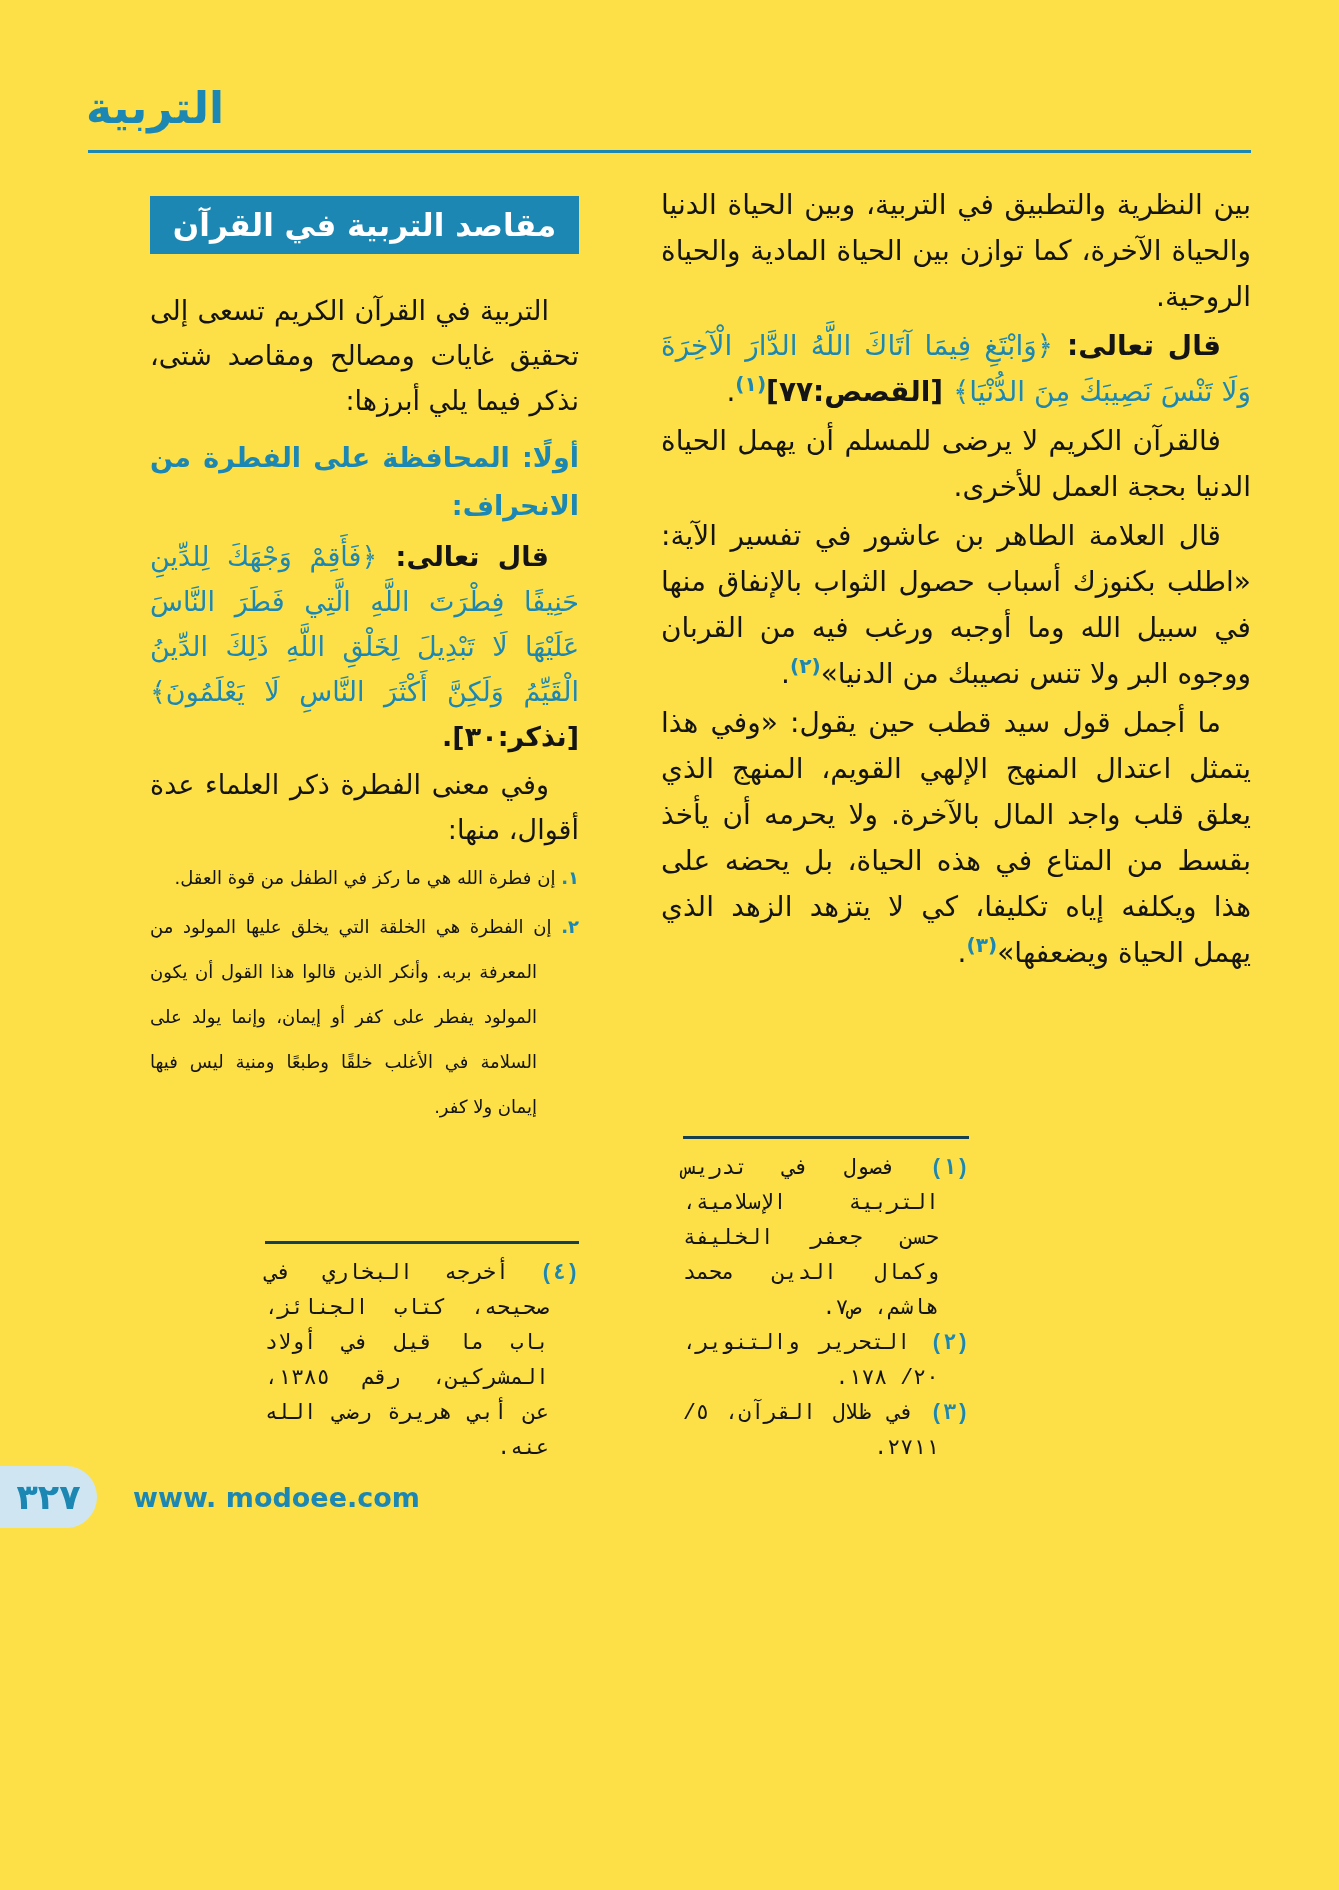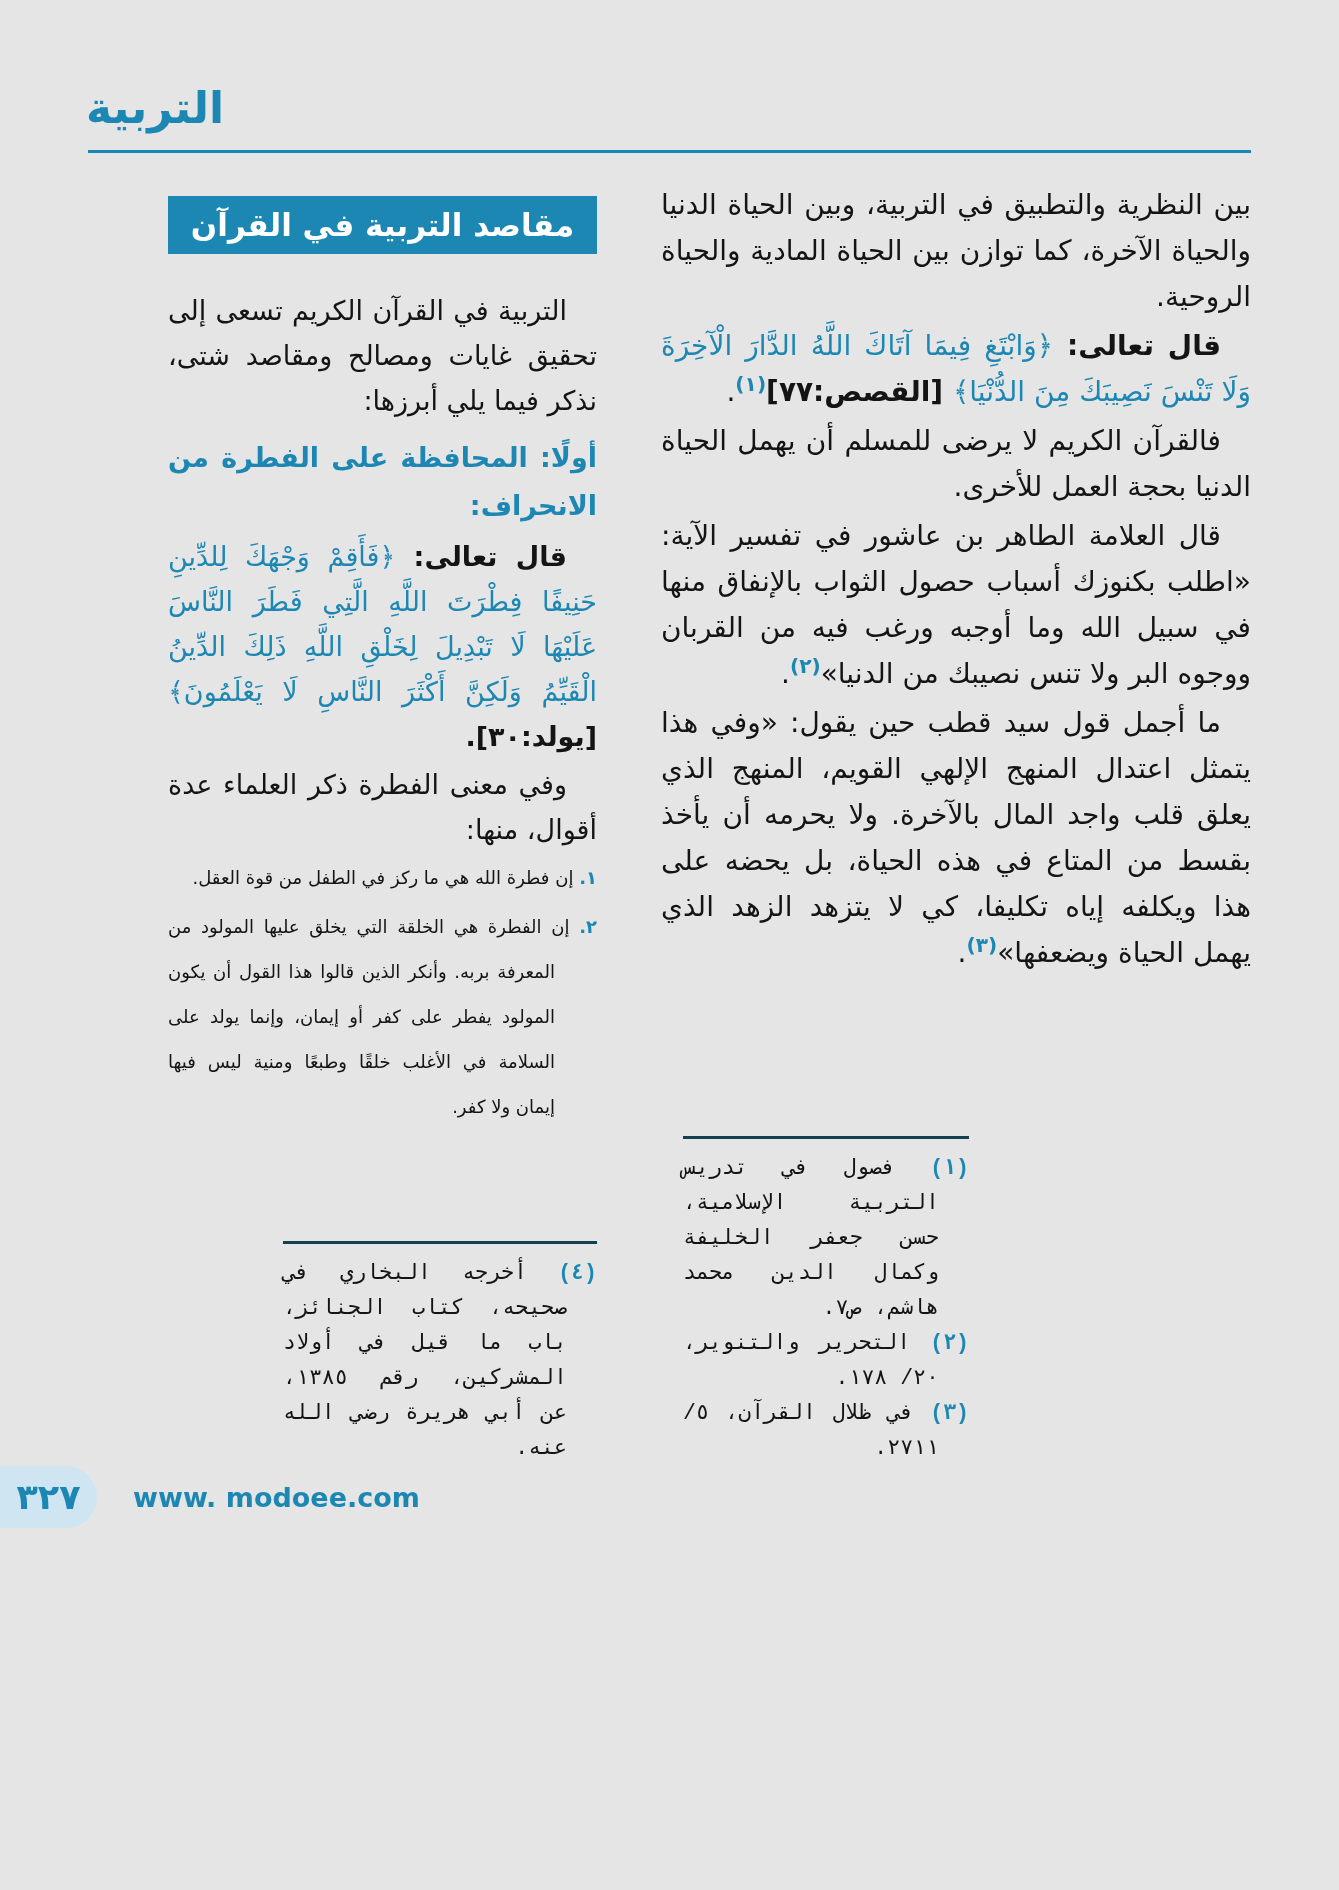--- a/index.html
+++ b/index.html
@@ -1,29 +1,29 @@
 <!DOCTYPE html>
 <html lang="ar" dir="rtl"><head>
 <meta charset="utf-8">
 <style>
   * { margin:0; padding:0; box-sizing:border-box; }
   html, body { background:#ffffff; }
   .page {
-    position:relative; width:1339px; height:1890px; background:#e5e5e5; overflow:hidden;
+    position:relative; width:1339px; height:1890px; background:#fde047; overflow:hidden;
     direction:rtl; font-family:"DejaVu Sans", sans-serif;
     color:var(--ink, #141414);
     --accent:#1d87b3; --pill-bg:#cfe6f2; --ink:#141414;
   }
   .logo {
     position:absolute; top:86px; left:86px;
     color:var(--accent); font-size:44px; font-weight:bold; line-height:1;
   }
   .header-rule { position:absolute; top:150px; left:88px; right:88px; height:3px; background:var(--accent); }
 
-  .main { position:absolute; top:182px; right:88px; width:1163px; height:1284px; display:flex; gap:64px; }
+  .main { position:absolute; top:182px; right:88px; width:1163px; height:1284px; display:flex; gap:82px; }
   .col { display:flex; flex-direction:column; }
   .col-right { width:590px; }
   .col-left  { width:429px; }
 
   .para {
     font-size:28px; line-height:46px; text-align:justify; text-align-last:right;
     text-indent:30px; margin-bottom:3px;
   }
   .para.no-indent { text-indent:0; }
   .col-left .para { font-size:27px; line-height:45px; }
@@ -96,21 +96,21 @@
       </div>
     </section>
 
     <section class="col col-left">
       <div class="section-title-box"><span>مقاصد التربية في القرآن</span></div>
 
       <p class="para">التربية في القرآن الكريم تسعى إلى تحقيق غايات ومصالح ومقاصد شتى، نذكر فيما يلي أبرزها:</p>
 
       <p class="subheading">أولًا: المحافظة على الفطرة من الانحراف:</p>
 
-      <p class="para"><span class="qala">قال تعالى: </span><span class="verse">﴿فَأَقِمْ وَجْهَكَ لِلدِّينِ حَنِيفًا فِطْرَتَ اللَّهِ الَّتِي فَطَرَ النَّاسَ عَلَيْهَا لَا تَبْدِيلَ لِخَلْقِ اللَّهِ ذَلِكَ الدِّينُ الْقَيِّمُ وَلَكِنَّ أَكْثَرَ النَّاسِ لَا يَعْلَمُونَ﴾</span><span class="verse-ref"> [يولد:٣٠].</span></p>
+      <p class="para"><span class="qala">قال تعالى: </span><span class="verse">﴿فَأَقِمْ وَجْهَكَ لِلدِّينِ حَنِيفًا فِطْرَتَ اللَّهِ الَّتِي فَطَرَ النَّاسَ عَلَيْهَا لَا تَبْدِيلَ لِخَلْقِ اللَّهِ ذَلِكَ الدِّينُ الْقَيِّمُ وَلَكِنَّ أَكْثَرَ النَّاسِ لَا يَعْلَمُونَ﴾</span><span class="verse-ref"> [نذكر:٣٠].</span></p>
 
 
       <p class="para">وفي معنى الفطرة ذكر العلماء عدة أقوال، منها:</p>
 
       <div class="list-item"><span class="list-num">١.</span> <span>إن فطرة الله هي ما ركز في الطفل من قوة العقل.</span></div>
 
       <div class="list-item"><span class="list-num">٢.</span> <span>إن الفطرة هي الخلقة التي يخلق عليها المولود من المعرفة بربه. وأنكر الذين قالوا هذا القول أن يكون المولود يفطر على كفر أو إيمان، وإنما يولد على السلامة في الأغلب خلقًا وطبعًا ومنية ليس فيها إيمان ولا كفر.</span></div>
 
       <div class="footnotes footnotes-left">
         <div class="fn-rule"></div>

